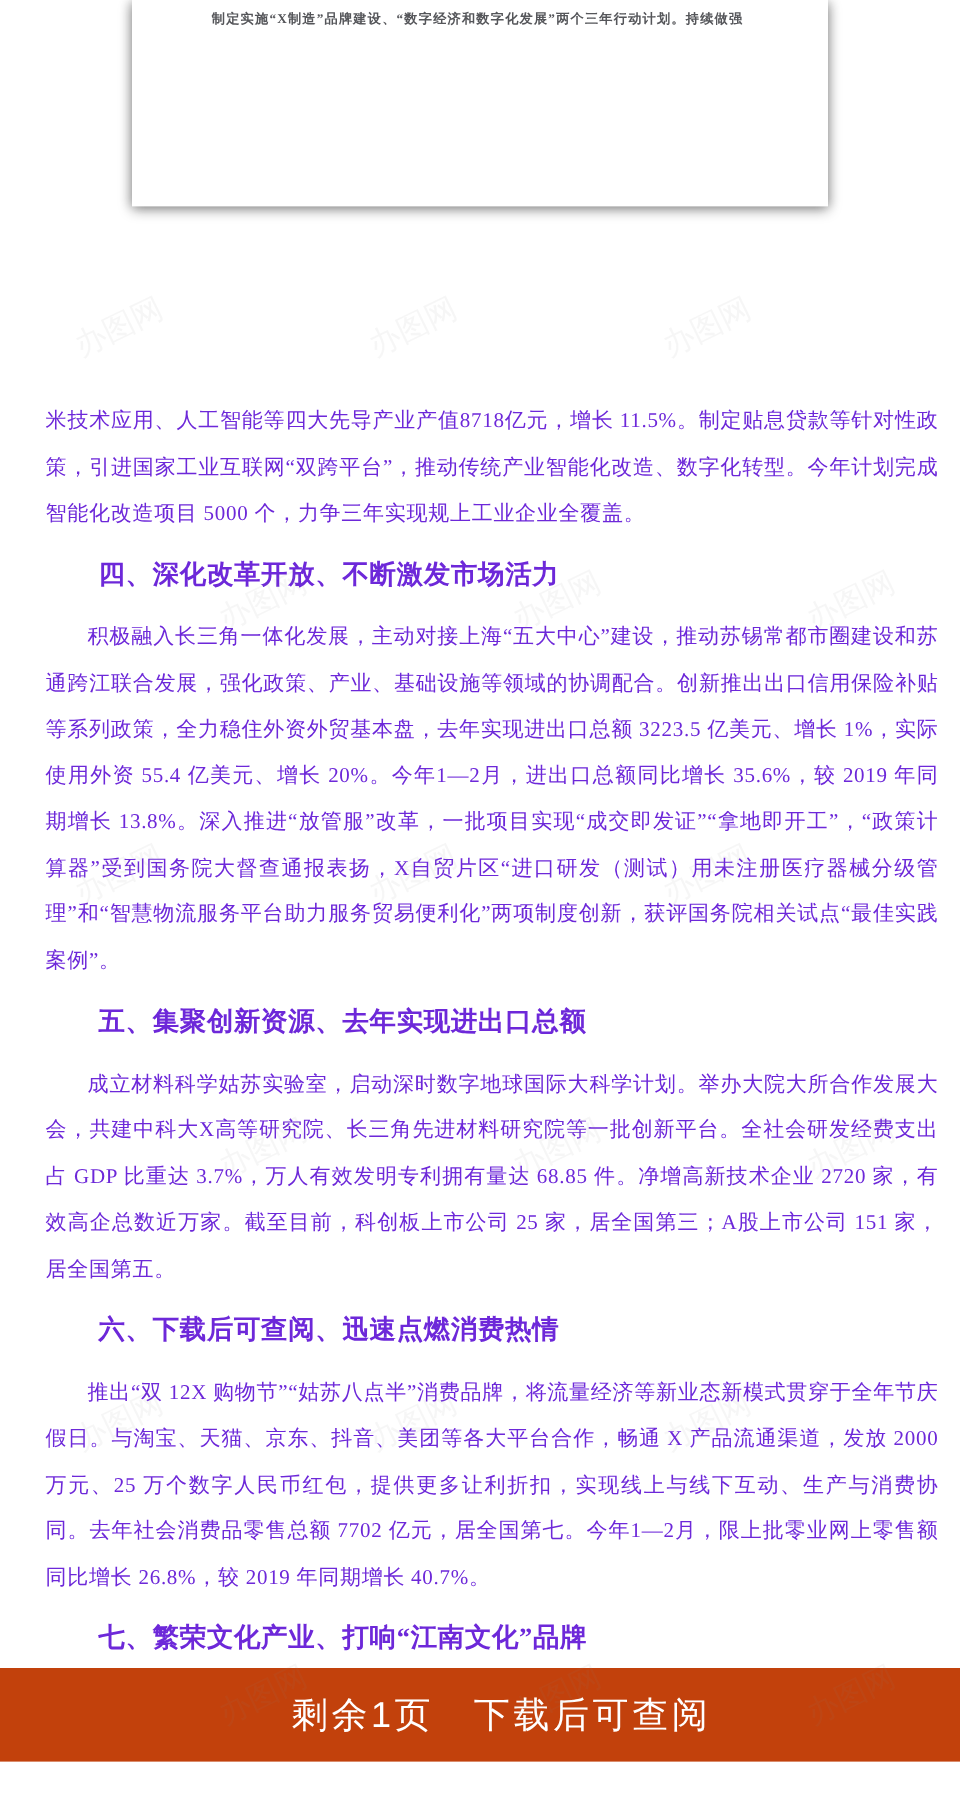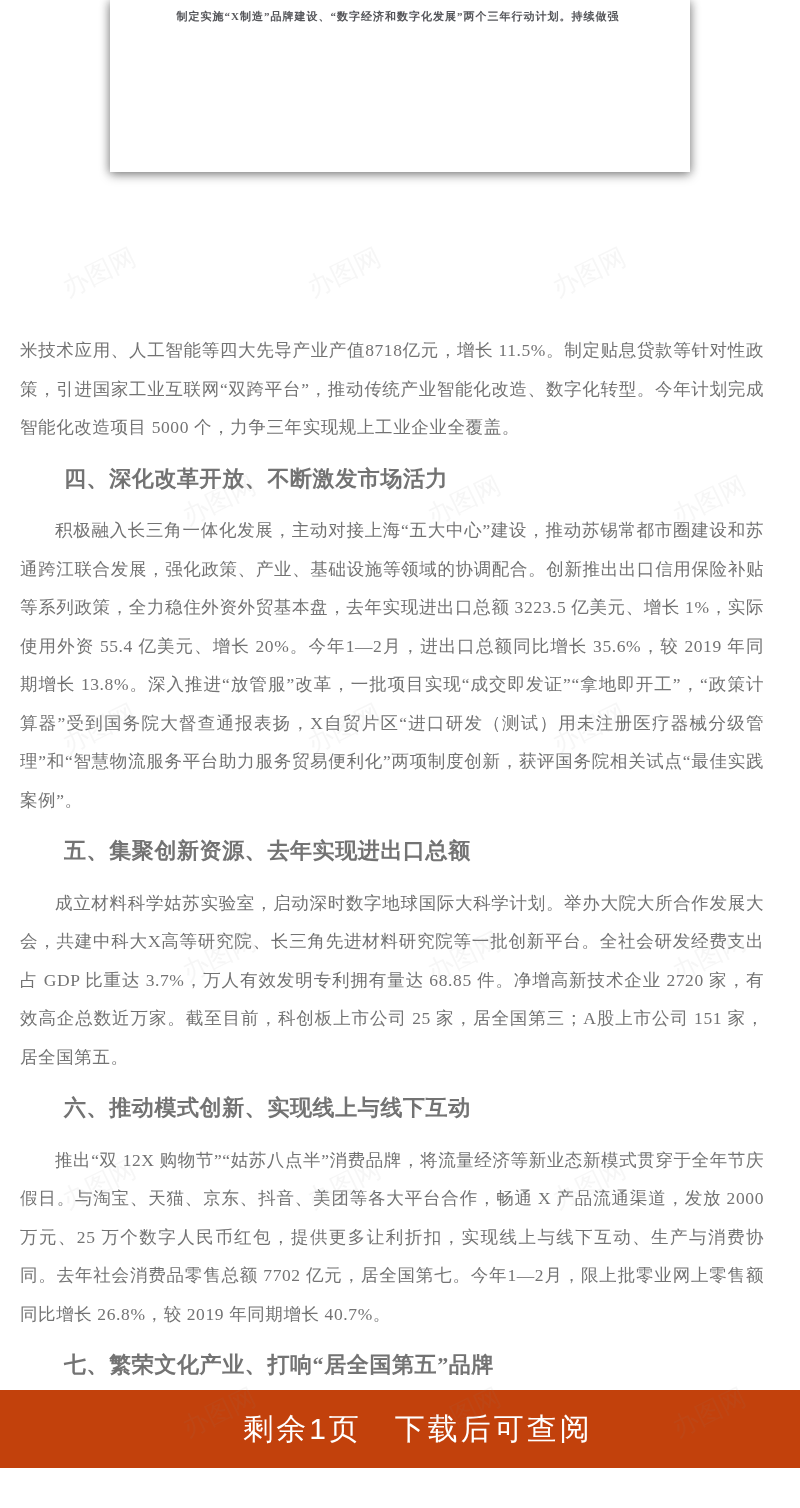--- a/index.html
+++ b/index.html
@@ -31,27 +31,27 @@
     letter-spacing: 1px;
     font-weight: 600;
     color: #55565a;
     text-align: center;
   }
 
   
   .doc-body {
     position: absolute;
     top: 331px;
-    left: 20px;
+    left: 38px;
     width: 744px;
     font-size: 17.5px;
     line-height: 38.5px;
     letter-spacing: 0.6px;
     text-align: justify;
-    color: #737373;
+    color: #6d28d9;
   }
   .doc-body p.paragraph {
     text-indent: 2em;
     margin: 0 0 13px 0;
     font-weight: 400;
   }
   .doc-body p.paragraph.no-indent { text-indent: 0; }
   .doc-body h3.heading {
     font-size: 22px;
     line-height: 38.5px;
@@ -106,23 +106,23 @@
 <div class="prev-page-card">
   <div class="small-line">制定实施“X制造”品牌建设、“数字经济和数字化发展”两个三年行动计划。持续做强</div>
 </div>
 
 <div class="doc-body" id="doc-body">
     <p class="paragraph no-indent">米技术应用、人工智能等四大先导产业产值8718亿元，增长 11.5%。制定贴息贷款等针对性政策，引进国家工业互联网“双跨平台”，推动传统产业智能化改造、数字化转型。今年计划完成智能化改造项目 5000 个，力争三年实现规上工业企业全覆盖。</p>
     <h3 class="heading">四、深化改革开放、不断激发市场活力</h3>
     <p class="paragraph">积极融入长三角一体化发展，主动对接上海“五大中心”建设，推动苏锡常都市圈建设和苏通跨江联合发展，强化政策、产业、基础设施等领域的协调配合。创新推出出口信用保险补贴等系列政策，全力稳住外资外贸基本盘，去年实现进出口总额 3223.5 亿美元、增长 1%，实际使用外资 55.4 亿美元、增长 20%。今年1—2月，进出口总额同比增长 35.6%，较 2019 年同期增长 13.8%。深入推进“放管服”改革，一批项目实现“成交即发证”“拿地即开工”，“政策计算器”受到国务院大督查通报表扬，X自贸片区“进口研发（测试）用未注册医疗器械分级管理”和“智慧物流服务平台助力服务贸易便利化”两项制度创新，获评国务院相关试点“最佳实践案例”。</p>
     <h3 class="heading">五、集聚创新资源、去年实现进出口总额</h3>
     <p class="paragraph">成立材料科学姑苏实验室，启动深时数字地球国际大科学计划。举办大院大所合作发展大会，共建中科大X高等研究院、长三角先进材料研究院等一批创新平台。全社会研发经费支出占 GDP 比重达 3.7%，万人有效发明专利拥有量达 68.85 件。净增高新技术企业 2720 家，有效高企总数近万家。截至目前，科创板上市公司 25 家，居全国第三；A股上市公司 151 家，居全国第五。</p>
-    <h3 class="heading">六、推动模式创新、实现线上与线下互动</h3>
+    <h3 class="heading">六、下载后可查阅、迅速点燃消费热情</h3>
     <p class="paragraph">推出“双 12X 购物节”“姑苏八点半”消费品牌，将流量经济等新业态新模式贯穿于全年节庆假日。与淘宝、天猫、京东、抖音、美团等各大平台合作，畅通 X 产品流通渠道，发放 2000 万元、25 万个数字人民币红包，提供更多让利折扣，实现线上与线下互动、生产与消费协同。去年社会消费品零售总额 7702 亿元，居全国第七。今年1—2月，限上批零业网上零售额同比增长 26.8%，较 2019 年同期增长 40.7%。</p>
-    <h3 class="heading">七、繁荣文化产业、打响“居全国第五”品牌</h3>
+    <h3 class="heading">七、繁荣文化产业、打响“江南文化”品牌</h3>
   </div>
 
 <div class="watermark-layer" id="watermark-layer">
     <span class="watermark-item" style="left: 60px; top: 255px;">办图网</span>
     <span class="watermark-item" style="left: 305px; top: 255px;">办图网</span>
     <span class="watermark-item" style="left: 550px; top: 255px;">办图网</span>
     <span class="watermark-item" style="left: 180px; top: 483px;">办图网</span>
     <span class="watermark-item" style="left: 425px; top: 483px;">办图网</span>
     <span class="watermark-item" style="left: 670px; top: 483px;">办图网</span>
     <span class="watermark-item" style="left: 60px; top: 711px;">办图网</span>

